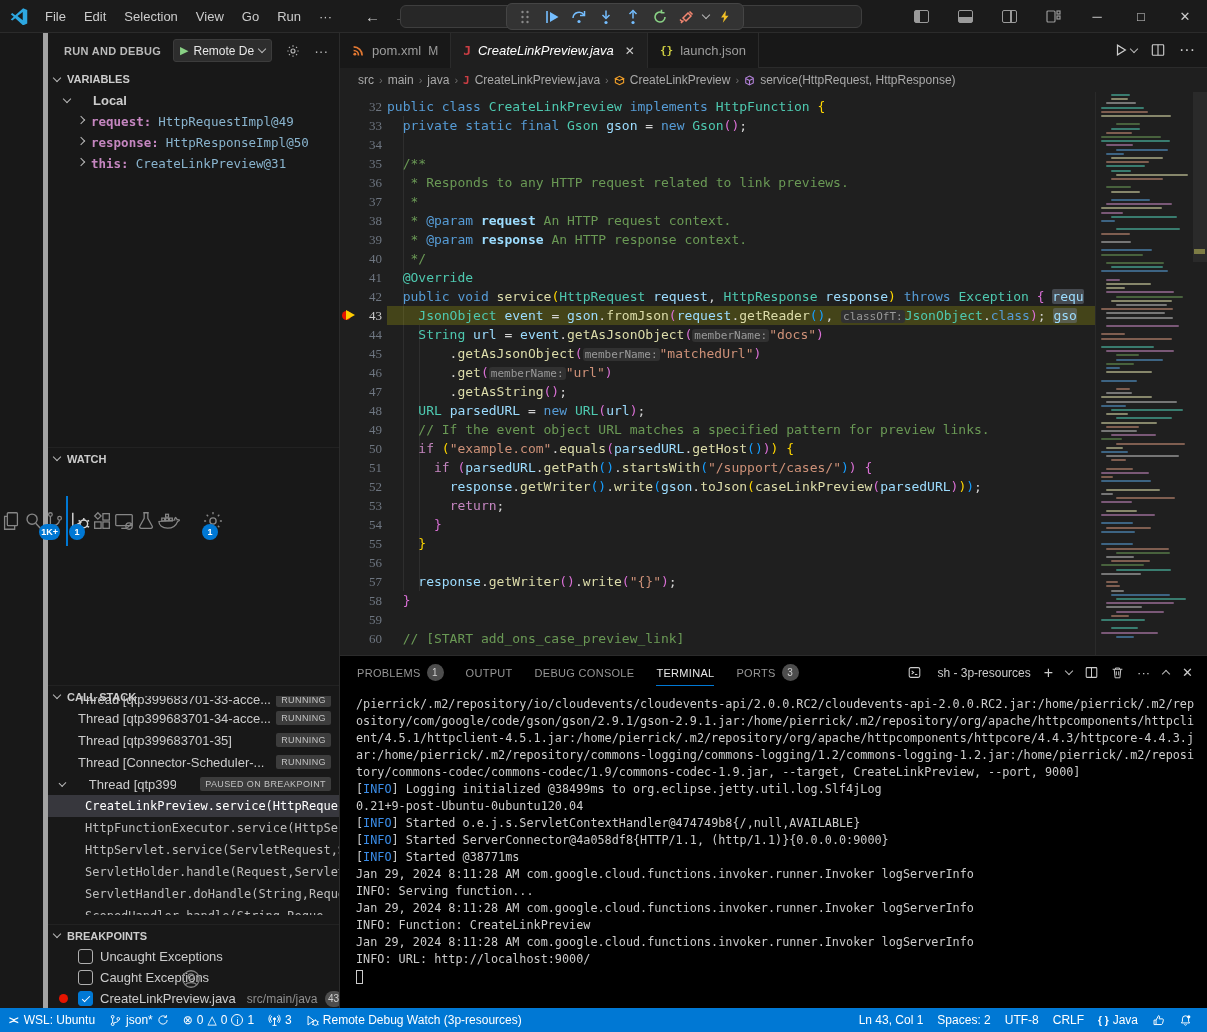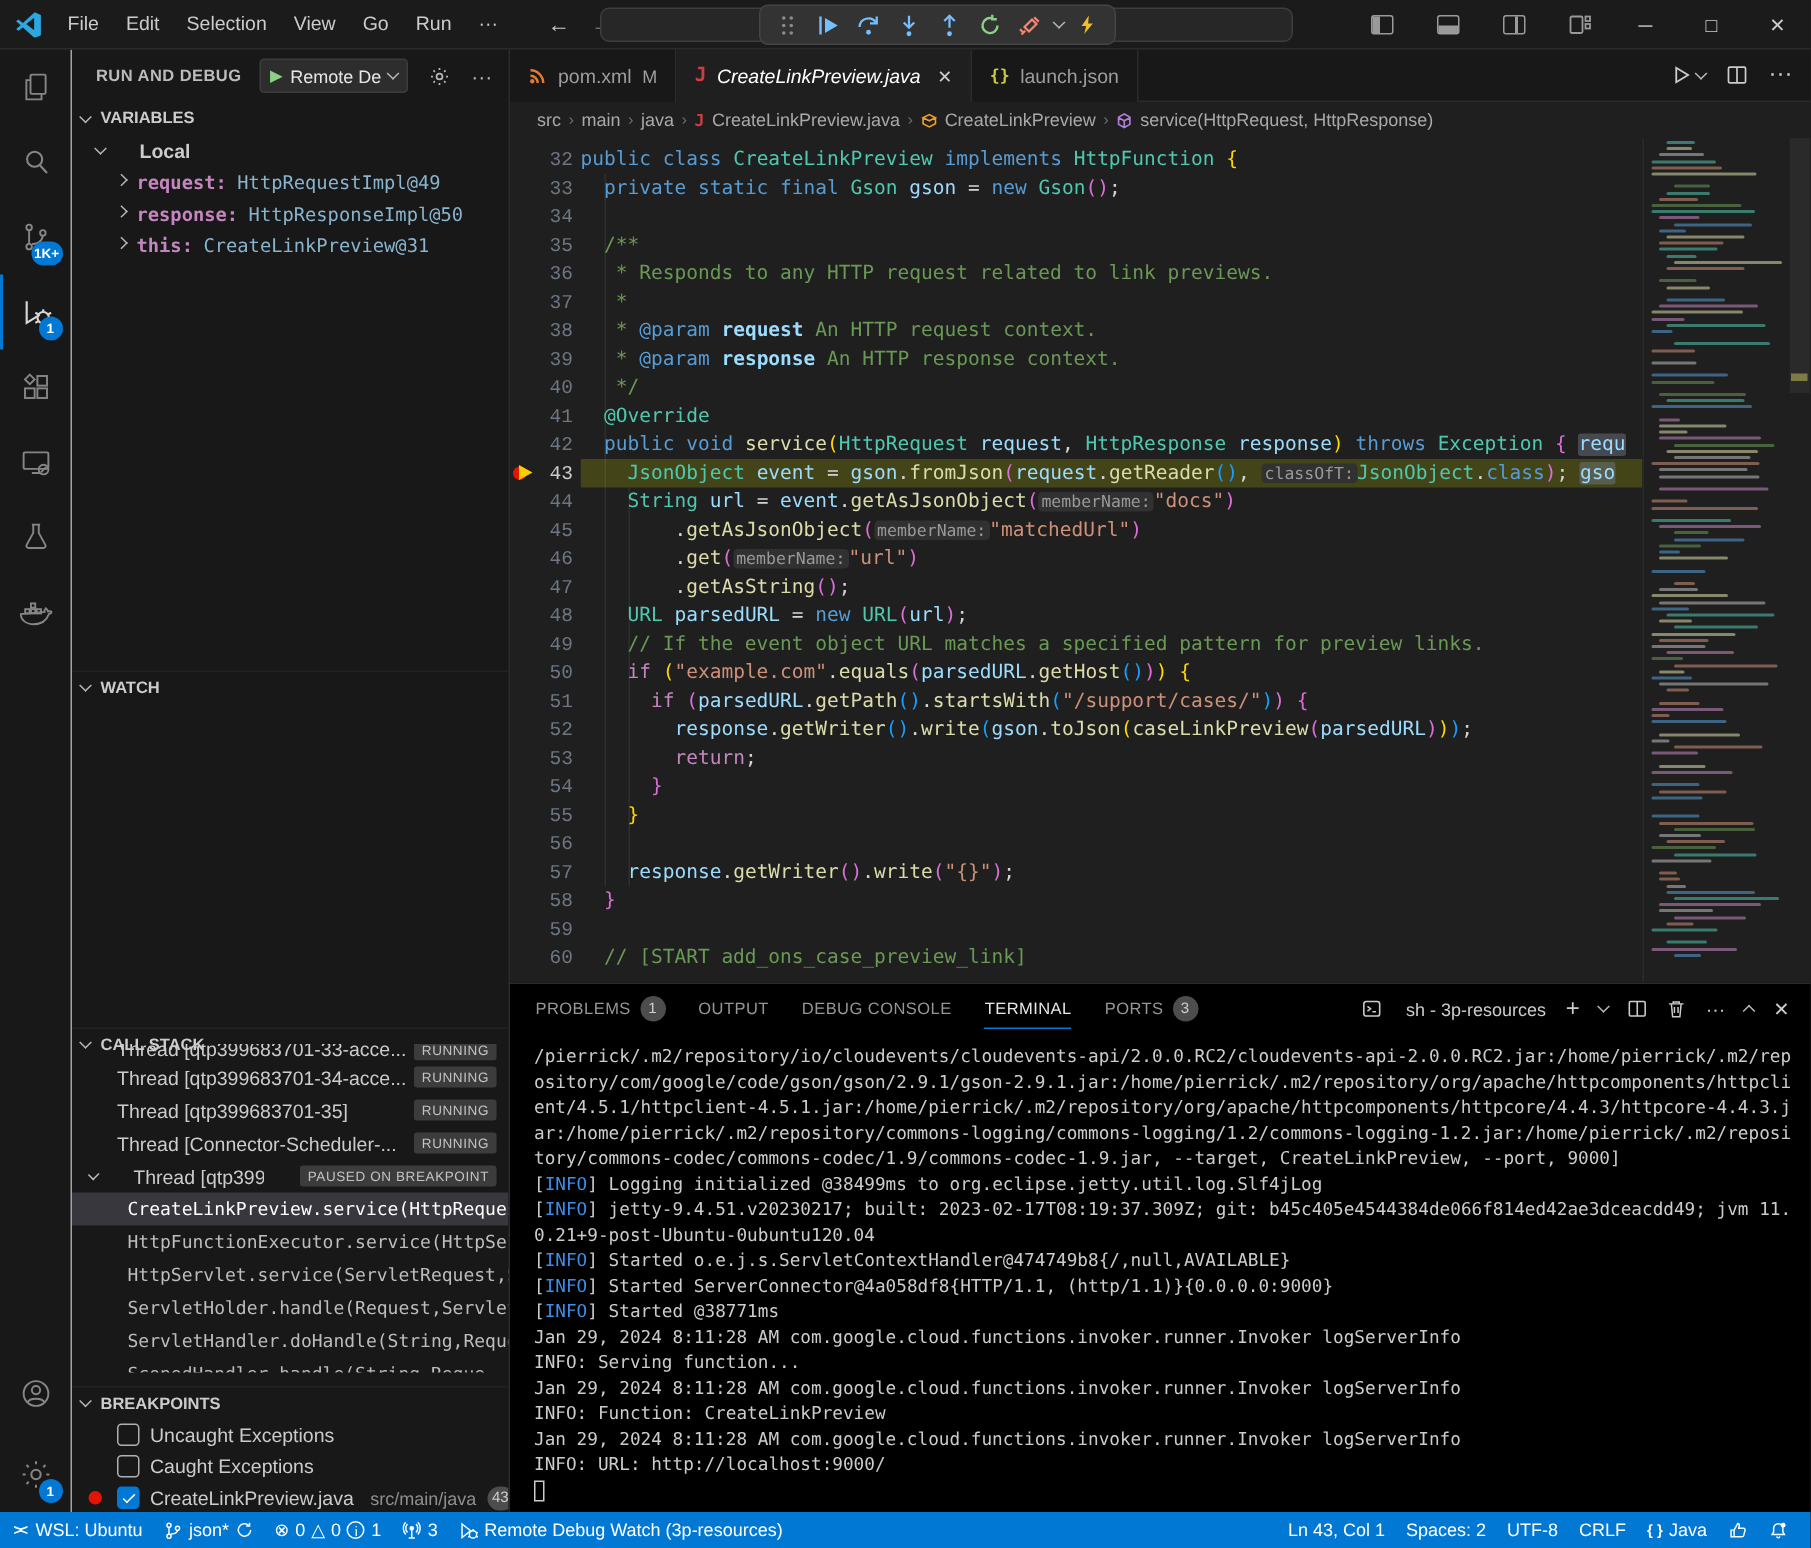--- a/index.html
+++ b/index.html
@@ -22,21 +22,21 @@
   #debug-toolbar .dbtn{width:22px;height:22px;display:flex;align-items:center;justify-content:center;border-radius:4px}
   #win-icons{margin-left:auto;display:flex;align-items:center;gap:0}
   #win-icons .wbtn{width:44px;height:32px;display:flex;align-items:center;justify-content:center;color:#cccccc;font-size:13px}
   .layout-ic{width:15px;height:13px;border:1.2px solid #9a9a9a;border-radius:2px;position:relative}
   .layout-ic.left::after{content:"";position:absolute;left:0;top:0;bottom:0;width:5px;background:#9a9a9a}
   .layout-ic.bottom::after{content:"";position:absolute;left:0;right:0;bottom:0;height:5px;background:#9a9a9a}
   .layout-ic.right::after{content:"";position:absolute;right:4px;top:0;bottom:0;width:1.2px;background:#9a9a9a}
 
   
   #activitybar{position:absolute;left:0;top:33px;width:48px;height:975px;background:#181818;
-    border-right:1px solid #a3a3a3;display:flex;flex-direction:column;align-items:center;z-index:30}
+    border-right:5px solid #a3a3a3;display:flex;align-items:center;z-index:30}
   .act-item{width:48px;height:50px;display:flex;align-items:center;justify-content:center;position:relative;color:#868686}
   .act-item.active{color:#d7d7d7;border-left:2px solid #0078d4}
   .act-badge{position:absolute;right:6px;bottom:6px;background:#0078d4;color:#fff;font-size:9px;
     border-radius:9px;min-width:16px;height:16px;line-height:16px;text-align:center;padding:0 2px;font-weight:bold}
   #act-bottom{margin-top:auto;margin-bottom:4px}
 
   
   #sidebar{position:absolute;left:48px;top:33px;width:292px;height:975px;background:#181818;
     border-right:1px solid #2b2b2b;overflow:hidden;z-index:20}
   #sb-header{height:35px;display:flex;align-items:center;padding:0 8px 0 16px;gap:6px}
@@ -89,21 +89,21 @@
   .ficon-json{color:#cbcb41;font-family:"DejaVu Sans Mono",monospace;font-weight:bold;font-size:11px}
   #tab-actions{margin-left:auto;display:flex;align-items:center;gap:14px;padding-right:12px;color:#cccccc}
   #breadcrumbs{position:absolute;left:0;top:35px;width:867px;height:24px;display:flex;align-items:center;gap:5px;
     padding-left:18px;font-size:12px;color:#a9a9a9;white-space:nowrap}
   .bc-sep{color:#6e6e6e;font-size:11px}
 
   
   #code-region{position:absolute;left:0;top:59px;width:867px;height:563px;overflow:hidden}
   #gutter{position:absolute;left:0;top:5px;width:46px}
   .g-line{height:19px;line-height:19px;text-align:right;padding-right:4px;color:#6e7681;
-    font-family:Liberation Mono, monospace;font-size:13px;position:relative}
+    font-family:Liberation Serif, serif;font-size:13px;position:relative}
   .g-line.g-cur{color:#cccccc}
   .bp-paused{position:absolute;left:1px;top:3px;width:16px;height:13px}
   .bp-paused .bp-dot{position:absolute;left:1px;top:2px;width:9px;height:9px;border-radius:50%;background:#e51400}
   .bp-paused .bp-arr{position:absolute;left:5px;top:1px;width:0;height:0;border-left:9px solid #ffcc00;
     border-top:5.5px solid transparent;border-bottom:5.5px solid transparent}
   #code-lines{position:absolute;left:47px;top:5px;width:708px;overflow:hidden}
   .c-line{height:19px;line-height:19px;white-space:pre;font-family:"DejaVu Sans Mono",monospace;font-size:13px;color:#d4d4d4;position:relative}
   .c-line.cur{background:rgba(255,255,0,.17)}
   .guide{position:absolute;width:1px;background:#2e2e2e}
   .tk-k{color:#569cd6}.tk-ctl{color:#c586c0}.tk-t{color:#4ec9b0}.tk-fn{color:#dcdcaa}
@@ -709,21 +709,20 @@
         <span>✕</span>
       </span>
     </div>
     <div id="terminal">
         <div class="t-line"><span>/pierrick/.m2/repository/io/cloudevents/cloudevents-api/2.0.0.RC2/cloudevents-api-2.0.0.RC2.jar:/home/pierrick/.m2/rep</span></div>
         <div class="t-line"><span>ository/com/google/code/gson/gson/2.9.1/gson-2.9.1.jar:/home/pierrick/.m2/repository/org/apache/httpcomponents/httpcli</span></div>
         <div class="t-line"><span>ent/4.5.1/httpclient-4.5.1.jar:/home/pierrick/.m2/repository/org/apache/httpcomponents/httpcore/4.4.3/httpcore-4.4.3.j</span></div>
         <div class="t-line"><span>ar:/home/pierrick/.m2/repository/commons-logging/commons-logging/1.2/commons-logging-1.2.jar:/home/pierrick/.m2/reposi</span></div>
         <div class="t-line"><span>tory/commons-codec/commons-codec/1.9/commons-codec-1.9.jar, --target, CreateLinkPreview, --port, 9000]</span></div>
         <div class="t-line"><span>[</span><span class="t-b">INFO</span><span>] Logging initialized @38499ms to org.eclipse.jetty.util.log.Slf4jLog</span></div>
-        <div class="t-line"><span>[</span><span class="t-b">INFO</span><span>] jetty-9.4.51.v20230217; built: 2023-02-17T08:19:37.309Z; git: b45c405e4544384de066f814ed42ae3dceacdd49; jvm 11.</span></div>
         <div class="t-line"><span>0.21+9-post-Ubuntu-0ubuntu120.04</span></div>
         <div class="t-line"><span>[</span><span class="t-b">INFO</span><span>] Started o.e.j.s.ServletContextHandler@474749b8{/,null,AVAILABLE}</span></div>
         <div class="t-line"><span>[</span><span class="t-b">INFO</span><span>] Started ServerConnector@4a058df8{HTTP/1.1, (http/1.1)}{0.0.0.0:9000}</span></div>
         <div class="t-line"><span>[</span><span class="t-b">INFO</span><span>] Started @38771ms</span></div>
         <div class="t-line"><span>Jan 29, 2024 8:11:28 AM com.google.cloud.functions.invoker.runner.Invoker logServerInfo</span></div>
         <div class="t-line"><span>INFO: Serving function...</span></div>
         <div class="t-line"><span>Jan 29, 2024 8:11:28 AM com.google.cloud.functions.invoker.runner.Invoker logServerInfo</span></div>
         <div class="t-line"><span>INFO: Function: CreateLinkPreview</span></div>
         <div class="t-line"><span>Jan 29, 2024 8:11:28 AM com.google.cloud.functions.invoker.runner.Invoker logServerInfo</span></div>
         <div class="t-line"><span>INFO: URL: http://localhost:9000/</span></div>

